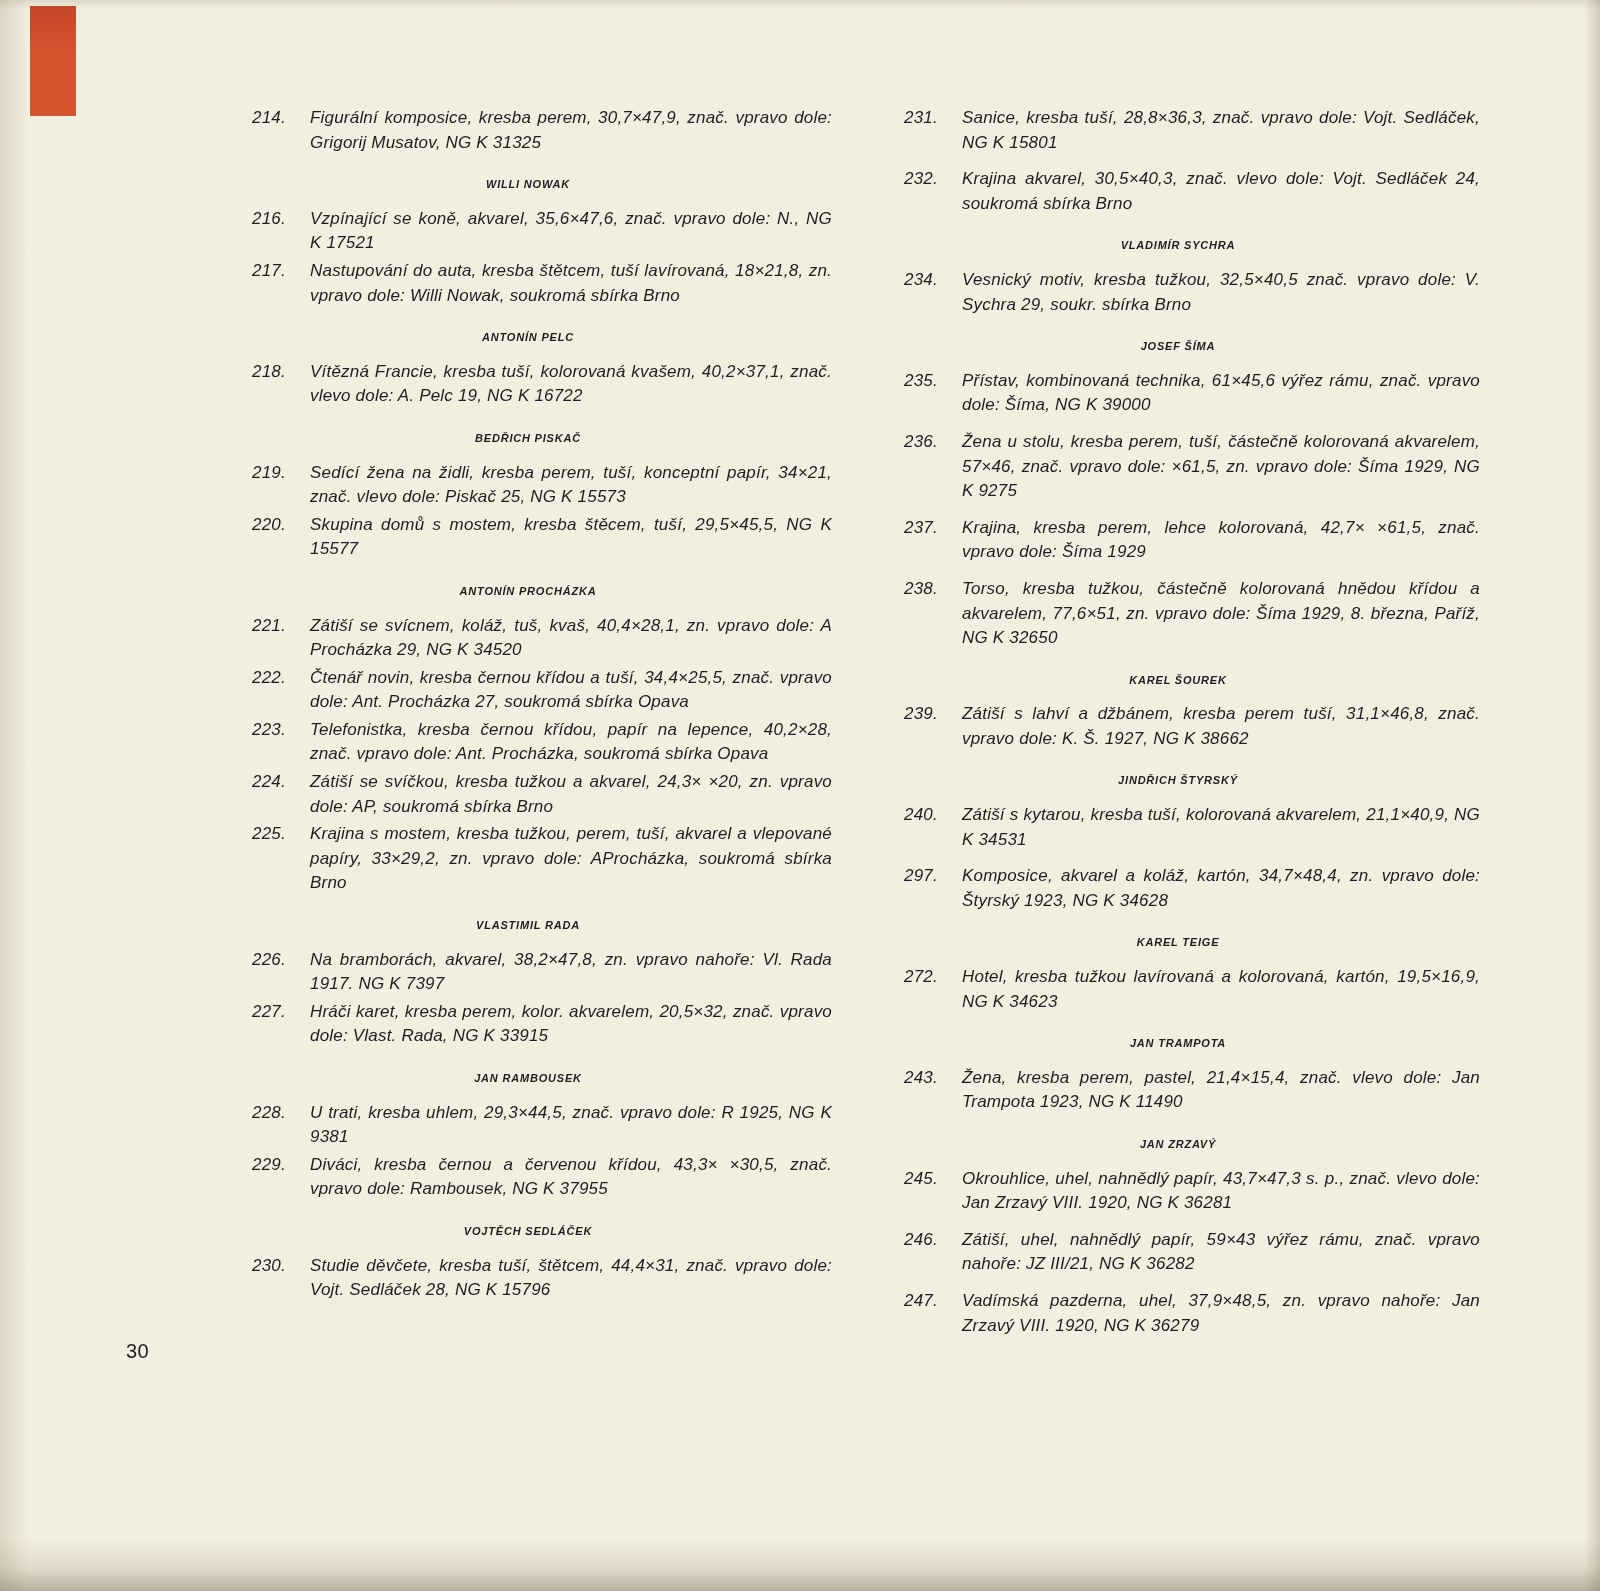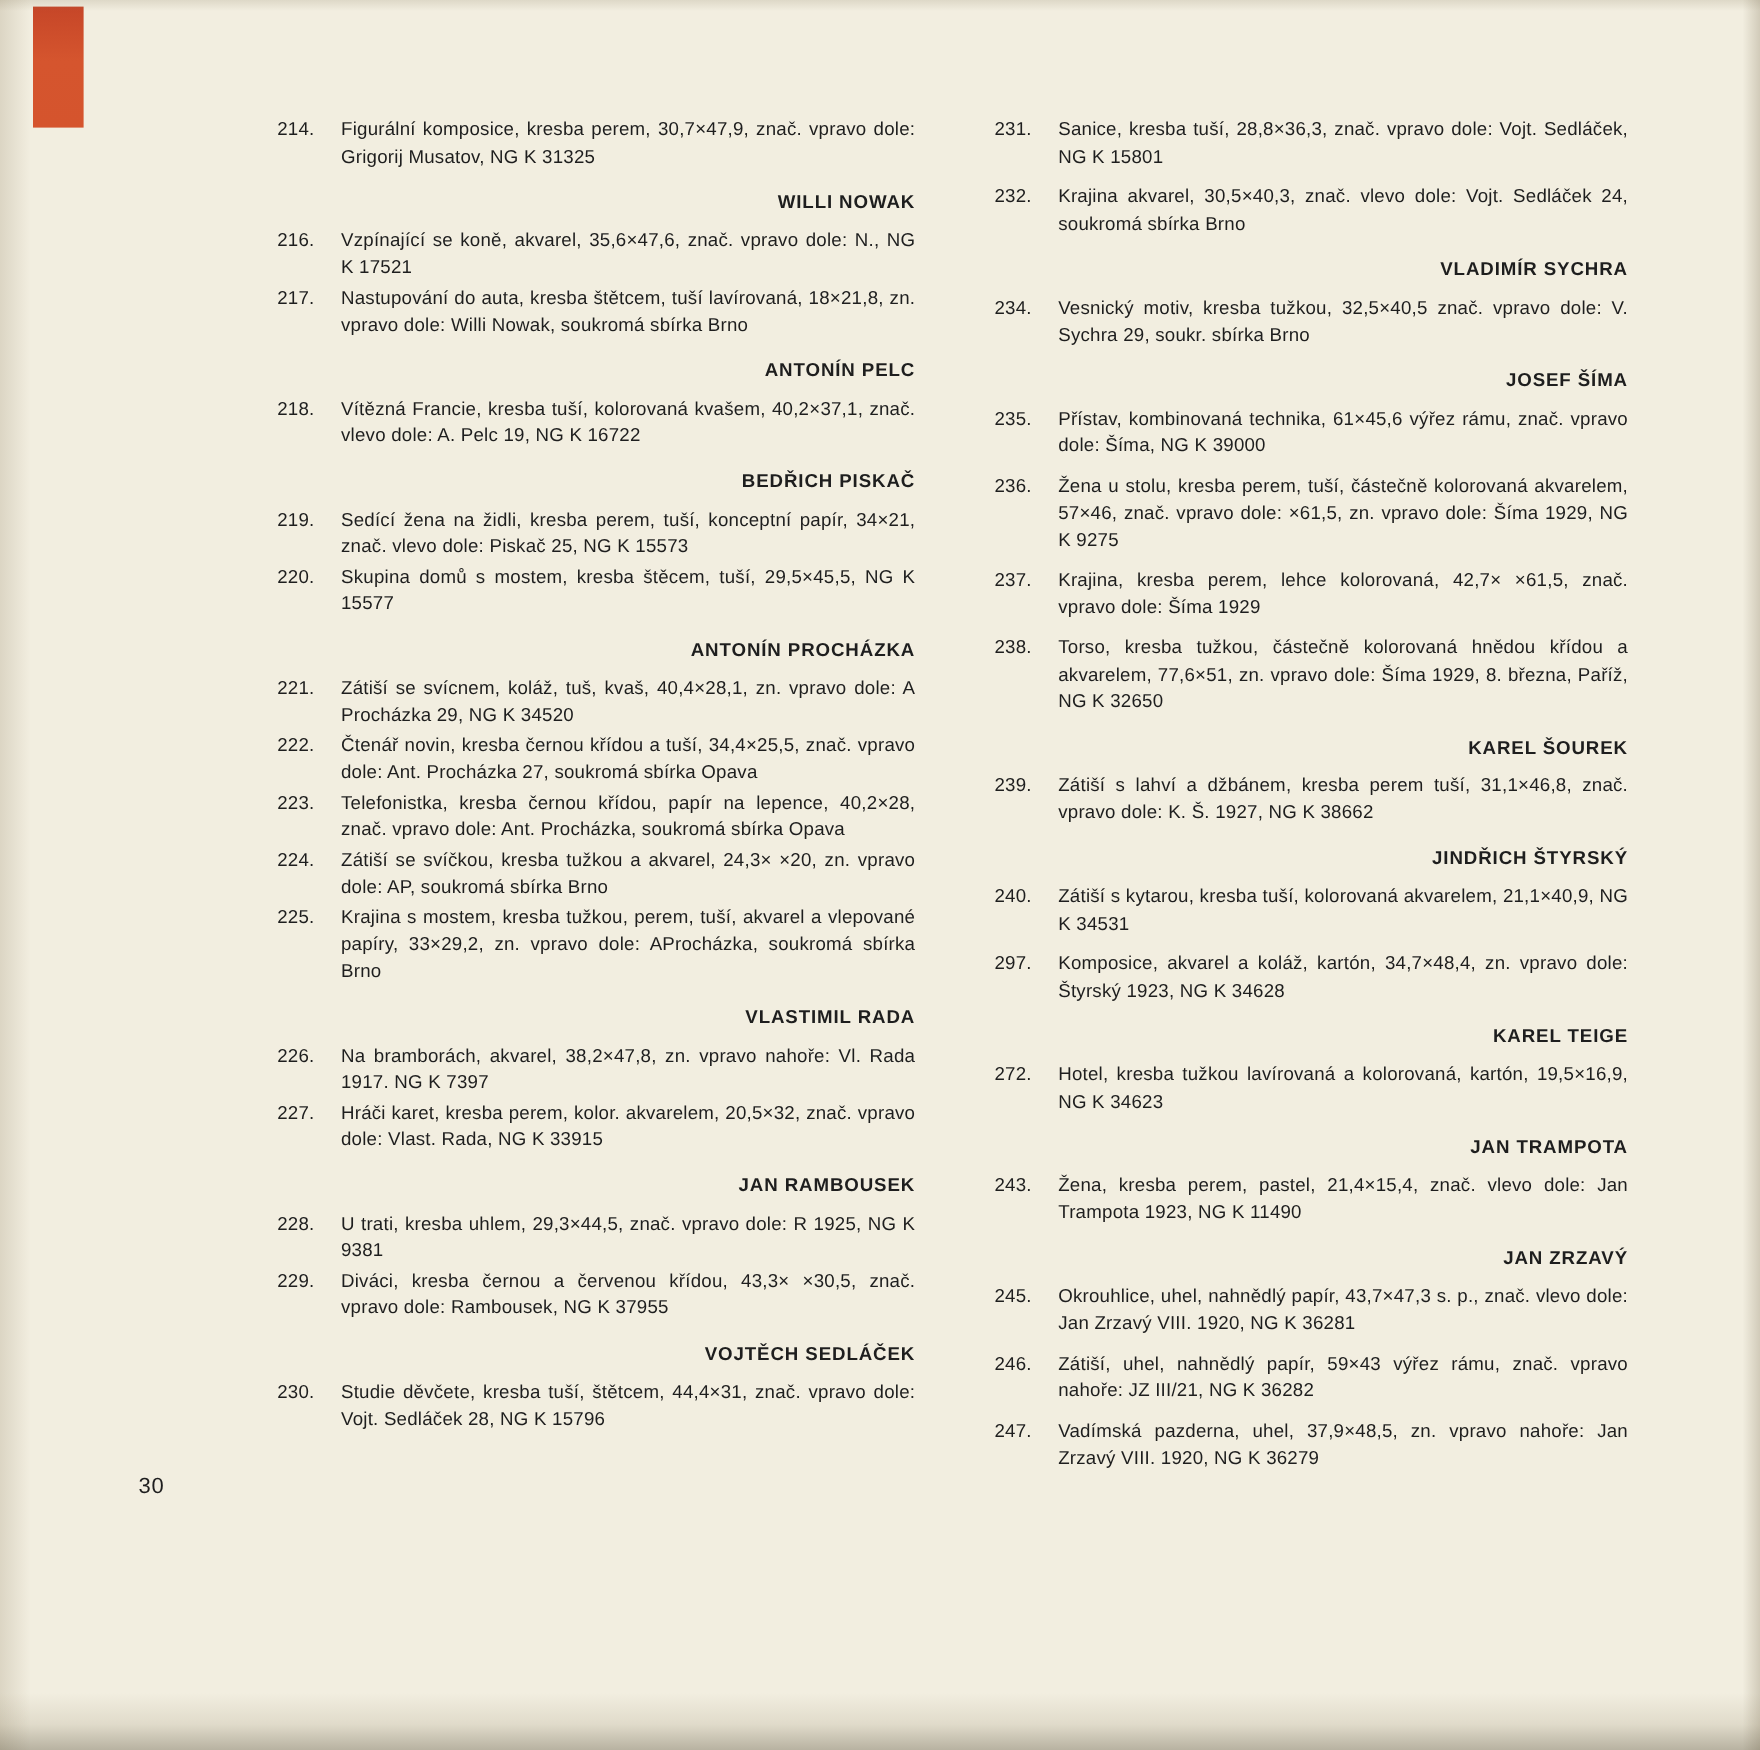--- a/index.html
+++ b/index.html
@@ -37,29 +37,30 @@
     position: absolute; left: 30px; top: 6px; width: 46px; height: 110px;
     background: linear-gradient(180deg, #c64628 0%, #d5552e 45%, #d5542d 100%);
   }
   .column {
     position: absolute;
     top: 106px;
     font-size: 17px;
     line-height: 24.6px;
     letter-spacing: 0.2px;
     text-align: justify;
+    font-style: italic;
   }
   .col-left  { left: 224px; width: 608px; }
   .col-right { left: 876px; width: 604px; }
   .artist-header {
     font-weight: bold;
-    font-size: 17px;
+    font-size: 11px;
     letter-spacing: 0.8px;
     margin: 17px 0 10px 0;
-    text-align: right;
+    text-align: center;
   }
   .column > .artist-header:first-child { margin-top: 0; }
   .entry {
     position: relative;
     padding-left: 86px;
   }
   .entry .num {
     position: absolute;
     left: 28px;
     top: 0;

